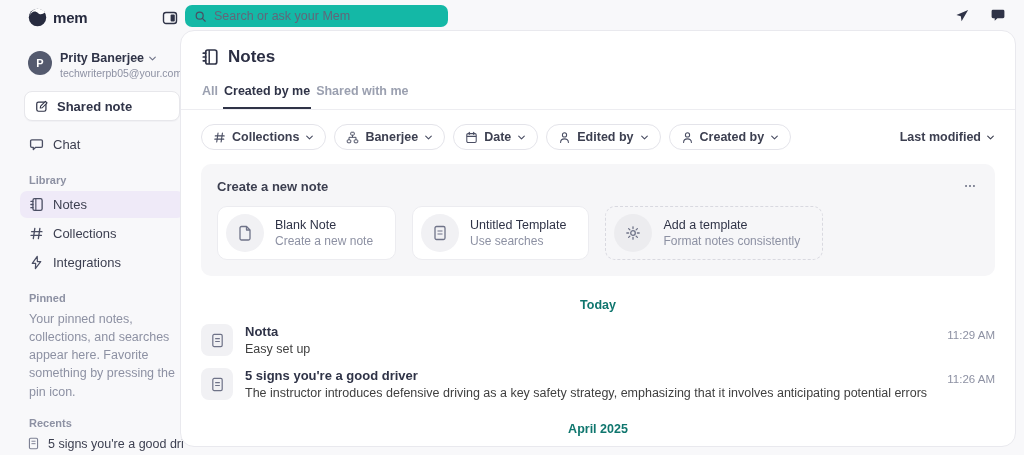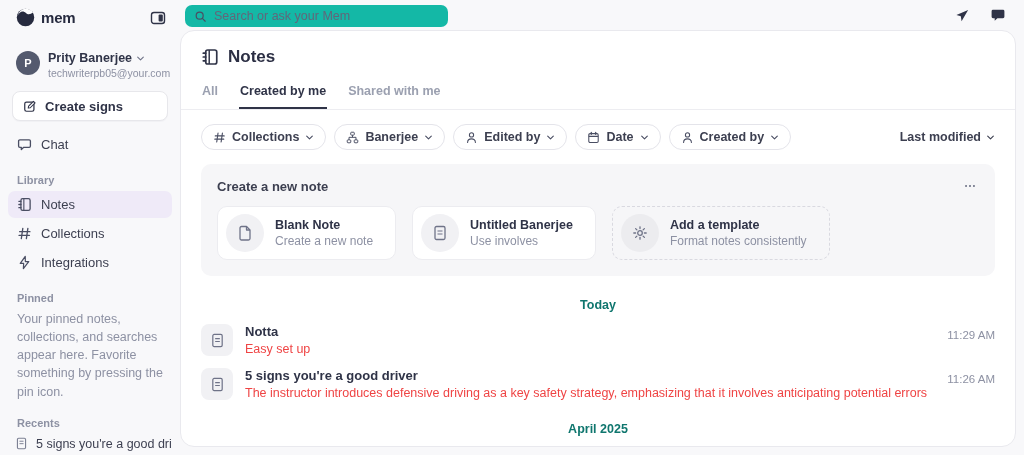--- a/index.html
+++ b/index.html
@@ -7,21 +7,21 @@
   body {
     font-family:"Liberation Sans", sans-serif;
     background:#f8f8fa;
     color:#32354a;
     position:relative;
     font-size:13px;
   }
   svg { display:block; }
 
   
-  .sidebar { position:absolute; left:0; top:0; width:180px; height:455px; }
+  .sidebar { position:absolute; left:12px; top:0; width:180px; height:455px; }
   .side-top { display:flex; justify-content:space-between; align-items:center; padding:8px 14px 0 16px; }
   .logo { display:flex; align-items:center; gap:6px; }
   .logo-text { font-size:15px; font-weight:800; color:#272b3f; letter-spacing:-0.2px; }
   .panel-toggle { color:#2f3347; cursor:pointer; }
 
   .user { display:flex; gap:8px; padding:24px 16px 0; align-items:flex-start; }
   .avatar { width:24px; height:24px; border-radius:50%; background:#545a6e; color:#fff;
             font-size:11px; font-weight:700; display:flex; align-items:center; justify-content:center; flex:none; }
   .user-name-row { display:flex; align-items:center; gap:4px; }
   .user-name { font-size:12.5px; font-weight:700; color:#2f3347; white-space:nowrap; }
@@ -50,50 +50,50 @@
   .search-input::placeholder { color:#62667a; opacity:1; }
   .top-icons { position:absolute; right:18px; top:7px; display:flex; gap:20px; align-items:center; color:#2f3347; }
   .top-icons > span { cursor:pointer; }
 
   
   .main-card { position:absolute; left:180px; top:30px; width:836px; height:417px;
     background:#fff; border:1px solid #e9e9ee; border-radius:14px; overflow:hidden; padding:0 20px; }
   .card-header { display:flex; align-items:center; gap:9px; padding-top:16px; color:#2f3347; }
   .page-title { font-size:17px; font-weight:800; color:#2c2f44; }
 
-  .tabs { display:flex; gap:20px; margin:13px -20px 0; padding:0 20px; border-bottom:1px solid #ededf1; }
+  .tabs { display:flex; gap:4px; margin:13px -20px 0; padding:0 20px; border-bottom:1px solid #ededf1; }
   .tab { font-size:12.5px; font-weight:700; color:#9ba0b0; padding:4px 1px 9px; border-bottom:2px solid transparent; cursor:pointer; }
   .tab.active { color:#2f3347; border-bottom-color:#2f3347; }
 
   .filter-row { display:flex; align-items:center; gap:8px; margin-top:14px; }
   .pill { display:flex; align-items:center; gap:6px; border:1px solid #e4e4ea; border-radius:999px;
     padding:5px 11px; font-size:12.5px; font-weight:700; color:#3c3f50; background:#fff; cursor:pointer; }
   .pill .si-icon, .pill .chev { color:#4a4e63; }
   .sort { margin-left:auto; display:flex; align-items:center; gap:5px; font-size:12.5px; font-weight:700; color:#3c3f50; cursor:pointer; }
 
   .create-panel { margin-top:14px; background:#f6f6f8; border-radius:10px; padding:13px 16px 16px; }
   .panel-head { display:flex; justify-content:space-between; align-items:center; }
   .panel-title { font-size:13px; font-weight:700; color:#3c3f50; }
   .more-btn { color:#6f7388; cursor:pointer; padding:2px; }
   .cards-row { display:flex; gap:16px; margin-top:11px; }
   .create-card { display:flex; align-items:center; gap:11px; background:#fff; border:1px solid #ececf0;
     border-radius:10px; padding:7px 22px 7px 8px; min-width:166px; cursor:pointer; }
   .create-card.dashed { background:transparent; border:1.5px dashed #d9d9e0; }
   .chip { width:38px; height:38px; border-radius:50%; background:#f1f1f4; color:#6f7388;
     display:flex; align-items:center; justify-content:center; flex:none; }
   .create-card.dashed .chip { background:#ececef; }
-  .cc-title { font-size:12.5px; font-weight:700; color:#2f3347; white-space:nowrap; }
+  .cc-title { font-size:12.5px; font-weight:400; color:#2f3347; white-space:nowrap; }
   .cc-sub { font-size:12px; color:#8d91a3; margin-top:2px; white-space:nowrap; }
 
   .section-head { font-size:12.5px; font-weight:700; color:#0f766e; margin-top:22px;text-align:center; }
   .note-row { display:flex; align-items:flex-start; gap:12px; margin-top:12px; cursor:pointer; }
   .note-icon { width:32px; height:32px; border-radius:8px; background:#f1f1f4; color:#6f7388;
     display:flex; align-items:center; justify-content:center; flex:none; }
   .note-title { font-size:13px; font-weight:700; color:#2f3347; }
-  .note-sub { font-size:12.5px; color:#ef4444; margin-top:3px; white-space:nowrap; }
+  .note-sub { font-size:12.5px; color:#404040; margin-top:3px; white-space:nowrap; }
   .note-time { margin-left:auto; font-size:11.5px; color:#8d91a3; padding-top:5px; white-space:nowrap; flex:none; }
 </style>
 </head>
 <body>
 
 <div class="sidebar">
   <div class="side-top">
     <div class="logo">
       <span>
         <svg width="19" height="19" viewBox="0 0 20 20">
@@ -126,21 +126,21 @@
     </div>
   </div>
 
   <div class="create-note-btn">
     <span class="si-icon" style="color:#2f3347">
       <svg width="14" height="14" viewBox="0 0 16 16">
           <rect x="2" y="3.5" width="10.5" height="10.5" rx="2" fill="none" stroke="currentColor" stroke-width="1.4"></rect>
           <path d="M8.3 10 L13.8 4.5 L11.9 2.6 L6.4 8.1 L6 10.4 Z" fill="#fff" stroke="currentColor" stroke-width="1.2" stroke-linejoin="round"></path>
         </svg>
     </span>
-    <span>Create signs</span>
+    <span>Shared note</span>
   </div>
 
   <div class="side-item" style="margin-top:10px">
     <span class="si-icon">
       <svg width="15" height="15" viewBox="0 0 16 16">
           <path d="M3 3 h10 a1.3 1.3 0 0 1 1.3 1.3 v5.4 a1.3 1.3 0 0 1 -1.3 1.3 H7.2 L4.6 13.4 V11 H3 a1.3 1.3 0 0 1 -1.3 -1.3 V4.3 A1.3 1.3 0 0 1 3 3 Z" fill="none" stroke="currentColor" stroke-width="1.4" stroke-linejoin="round"></path>
         </svg>
     </span>
     <span>Chat</span>
   </div>
@@ -277,41 +277,41 @@
       <span>Banerjee</span>
       <span class="chev">
           <svg width="9" height="9" viewBox="0 0 16 16">
             <polyline points="3,5.5 8,10.5 13,5.5" fill="none" stroke="currentColor" stroke-width="2" stroke-linecap="round" stroke-linejoin="round"></polyline>
           </svg>
         </span>
     </div>
     <div class="pill">
       <span class="si-icon">
         <svg width="13" height="13" viewBox="0 0 16 16">
-            <circle cx="8" cy="4.8" r="2.6" fill="none" stroke="currentColor" stroke-width="1.3"></circle>
-            <path d="M3.2 14 c0-2.8 2.1-4.3 4.8-4.3 s4.8 1.5 4.8 4.3" fill="none" stroke="currentColor" stroke-width="1.3" stroke-linecap="round"></path>
-          </svg>
-      </span>
-      <span>Edited by</span>
-      <span class="chev">
-          <svg width="9" height="9" viewBox="0 0 16 16">
-            <polyline points="3,5.5 8,10.5 13,5.5" fill="none" stroke="currentColor" stroke-width="2" stroke-linecap="round" stroke-linejoin="round"></polyline>
-          </svg>
-        </span>
-    </div>
-    <div class="pill">
-      <span class="si-icon">
-        <svg width="13" height="13" viewBox="0 0 16 16">
             <rect x="2.2" y="3.2" width="11.6" height="11" rx="1.6" fill="none" stroke="currentColor" stroke-width="1.3"></rect>
             <line x1="5.3" y1="1.5" x2="5.3" y2="4.2" stroke="currentColor" stroke-width="1.3" stroke-linecap="round"></line>
             <line x1="10.7" y1="1.5" x2="10.7" y2="4.2" stroke="currentColor" stroke-width="1.3" stroke-linecap="round"></line>
             <line x1="2.2" y1="6.6" x2="13.8" y2="6.6" stroke="currentColor" stroke-width="1.3"></line>
           </svg>
       </span>
       <span>Date</span>
+      <span class="chev">
+          <svg width="9" height="9" viewBox="0 0 16 16">
+            <polyline points="3,5.5 8,10.5 13,5.5" fill="none" stroke="currentColor" stroke-width="2" stroke-linecap="round" stroke-linejoin="round"></polyline>
+          </svg>
+        </span>
+    </div>
+    <div class="pill">
+      <span class="si-icon">
+        <svg width="13" height="13" viewBox="0 0 16 16">
+            <circle cx="8" cy="4.8" r="2.6" fill="none" stroke="currentColor" stroke-width="1.3"></circle>
+            <path d="M3.2 14 c0-2.8 2.1-4.3 4.8-4.3 s4.8 1.5 4.8 4.3" fill="none" stroke="currentColor" stroke-width="1.3" stroke-linecap="round"></path>
+          </svg>
+      </span>
+      <span>Edited by</span>
       <span class="chev">
           <svg width="9" height="9" viewBox="0 0 16 16">
             <polyline points="3,5.5 8,10.5 13,5.5" fill="none" stroke="currentColor" stroke-width="2" stroke-linecap="round" stroke-linejoin="round"></polyline>
           </svg>
         </span>
     </div>
     <div class="pill">
       <span class="si-icon">
         <svg width="13" height="13" viewBox="0 0 16 16">
             <circle cx="8" cy="4.8" r="2.6" fill="none" stroke="currentColor" stroke-width="1.3"></circle>
@@ -361,22 +361,22 @@
       </div>
       <div class="create-card">
         <span class="chip">
           <svg width="16" height="16" viewBox="0 0 16 16">
               <rect x="3" y="1.5" width="10" height="13" rx="1.5" fill="none" stroke="currentColor" stroke-width="1.3"></rect>
               <line x1="5.5" y1="6" x2="10.5" y2="6" stroke="currentColor" stroke-width="1.2"></line>
               <line x1="5.5" y1="9" x2="10.5" y2="9" stroke="currentColor" stroke-width="1.2"></line>
             </svg>
         </span>
         <div>
-          <div class="cc-title">Untitled Banerjee</div>
-          <div class="cc-sub">Use involves</div>
+          <div class="cc-title">Untitled Template</div>
+          <div class="cc-sub">Use searches</div>
         </div>
       </div>
       <div class="create-card dashed">
         <span class="chip">
           <svg width="16" height="16" viewBox="0 0 16 16">
               <circle cx="8" cy="8" r="2.3" fill="none" stroke="currentColor" stroke-width="1.3"></circle>
               <g stroke="currentColor" stroke-width="1.3" stroke-linecap="round">
                 <line x1="8" y1="1.8" x2="8" y2="3.6"></line>
                 <line x1="8" y1="12.4" x2="8" y2="14.2"></line>
                 <line x1="1.8" y1="8" x2="3.6" y2="8"></line>

